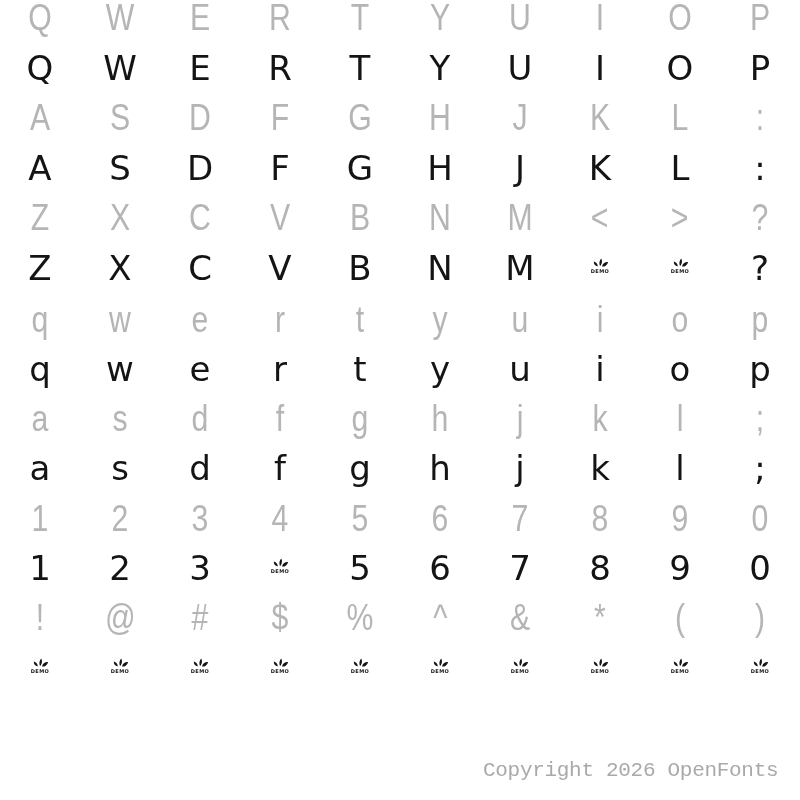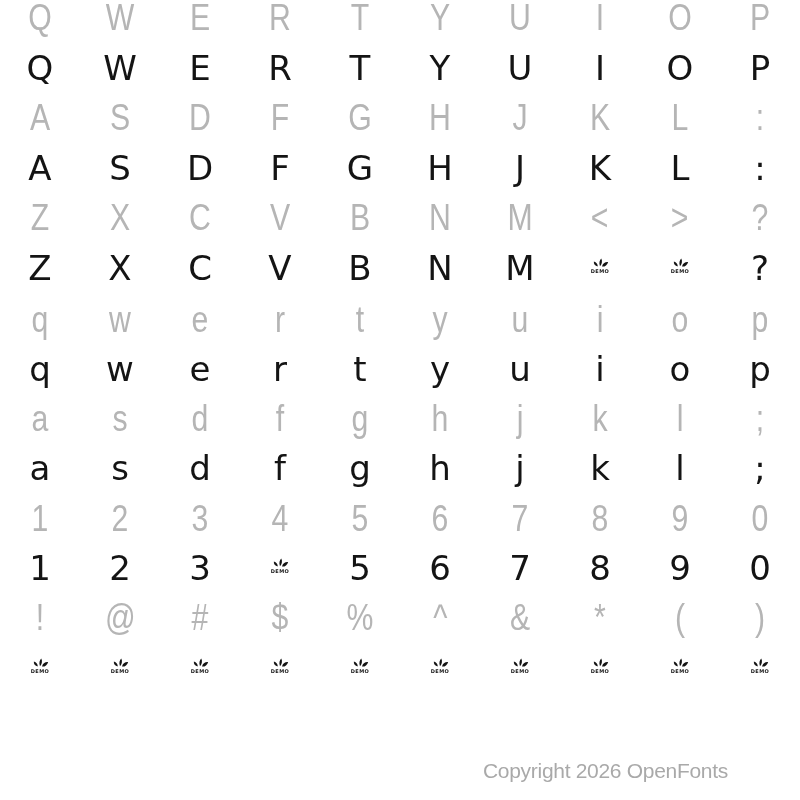--- a/index.html
+++ b/index.html
@@ -33,21 +33,21 @@
     font-weight:bold;
     letter-spacing:0.4px;
     line-height:1;
     margin-top:1px;
     color:var(--ink);
   }
   .copyright{
     position:absolute;
     left:483px;
     top:759px;
-    font-family:Liberation Sans, sans-serif;
+    font-family:Liberation Mono, monospace;
     font-size:21px;
     letter-spacing:-0.3px;
     color:var(--copyright);
     white-space:nowrap;
   }
 </style>
 </head>
 <body>
 
 <div class="stage">

